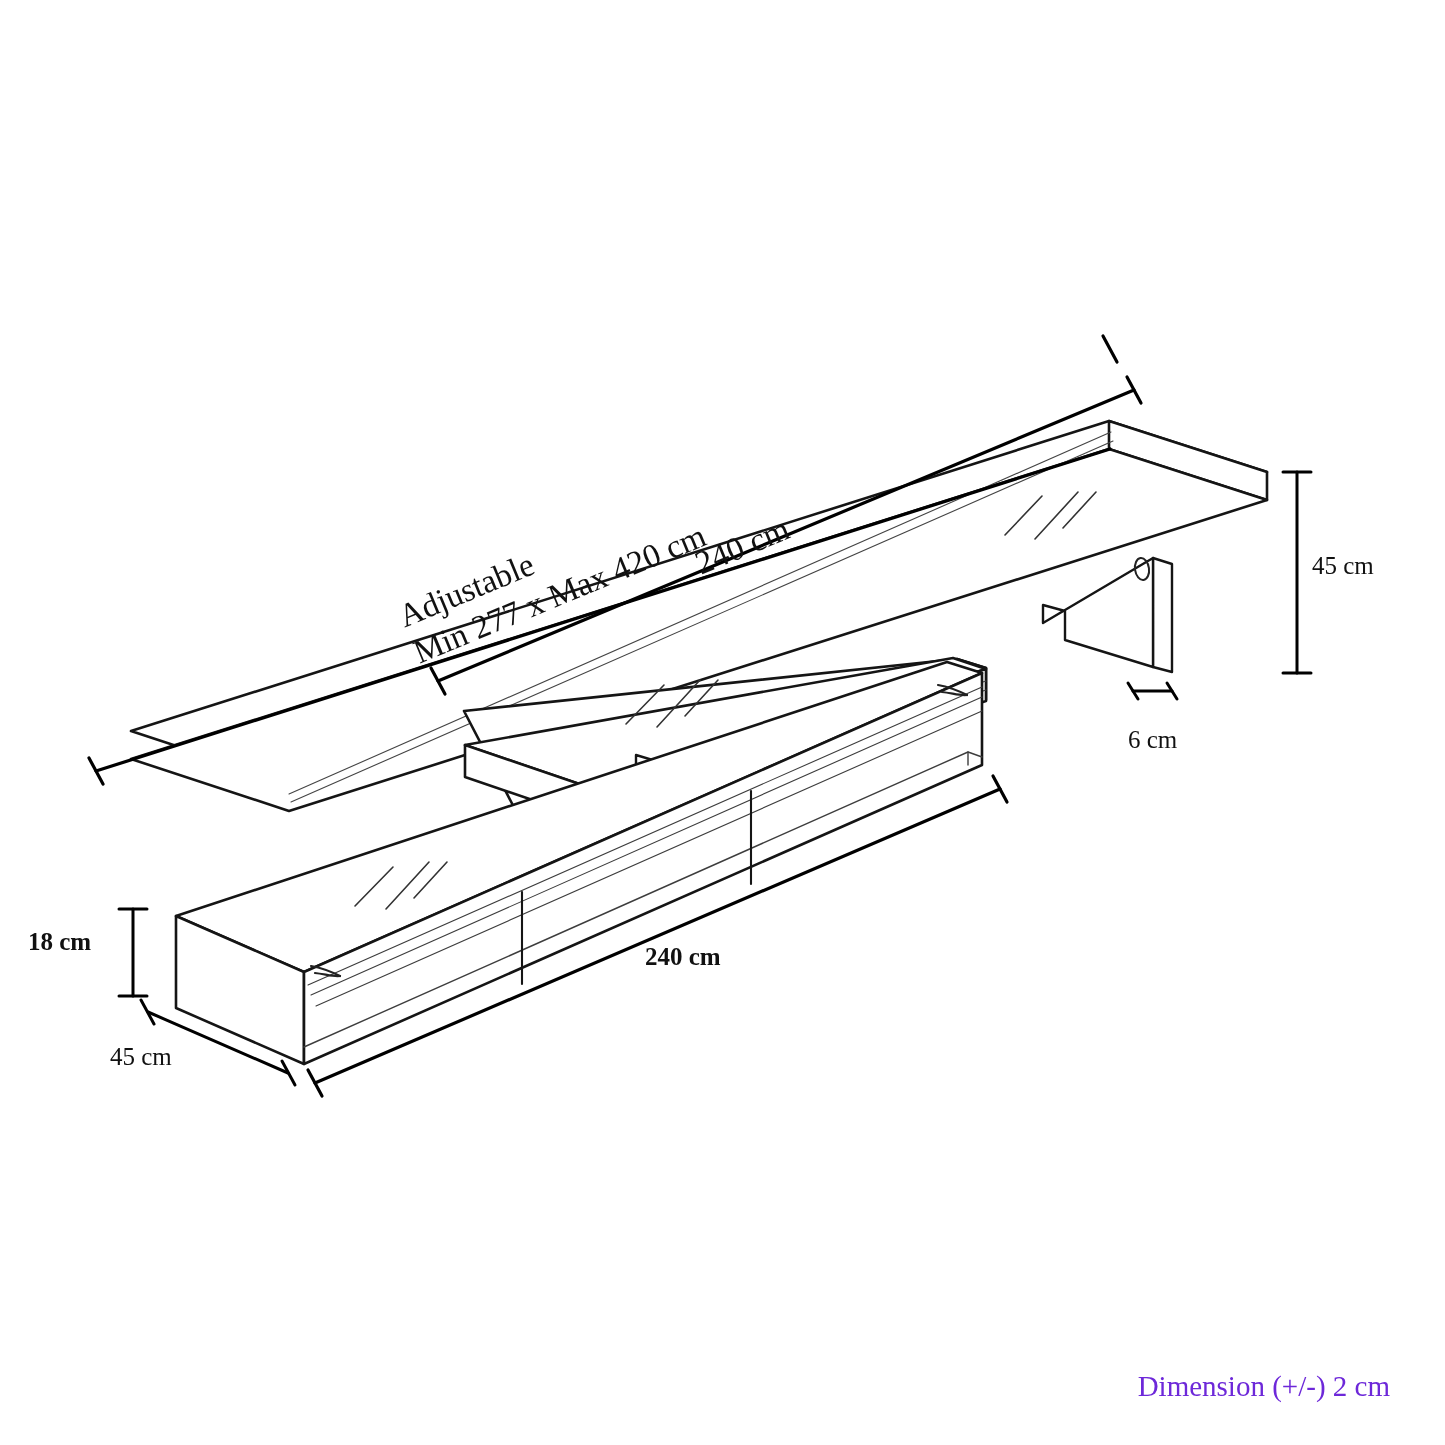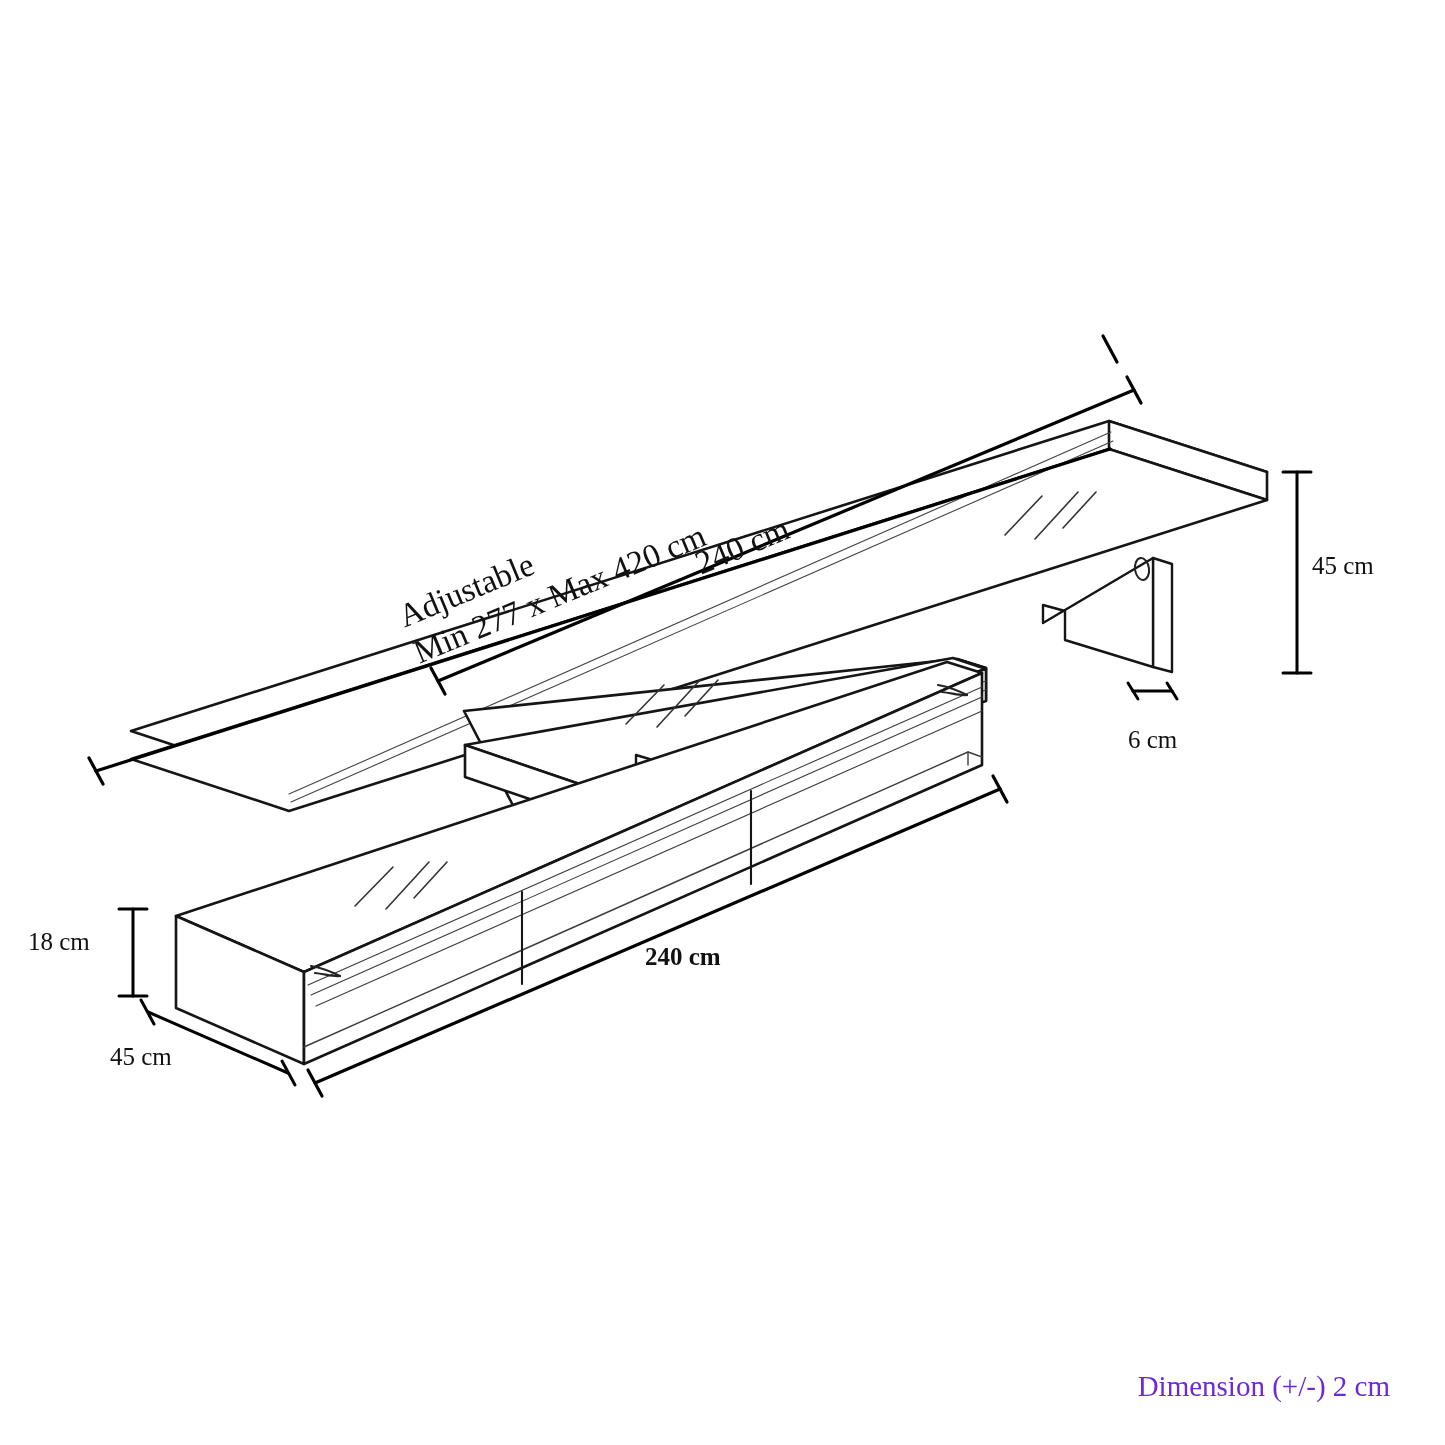--- a/index.html
+++ b/index.html
@@ -257,19 +257,19 @@
   </div>
 
   <div class="rotlabel bold" style="left:690px; top:548px; transform: rotate(-22.5deg);">240 cm</div>
 
   <div class="dimlabel bold" style="left:645px; top:943px;">240 cm</div>
 
   <div class="dimlabel" style="left:1312px; top:552px;">45 cm</div>
 
   <div class="dimlabel" style="left:1128px; top:698px;margin-top:28px;">6 cm</div>
 
-  <div class="dimlabel" style="left:28px; top:928px;">18 cm</div>
+  <div class="dimlabel" style="left:28px; top:928px;font-weight:bold;">18 cm</div>
 
   <div class="dimlabel" style="left:110px; top:1043px;">45 cm</div>
 
   <div id="footer">Dimension (+/-) 2 cm</div>
 
 </div>
 
 </body></html>

